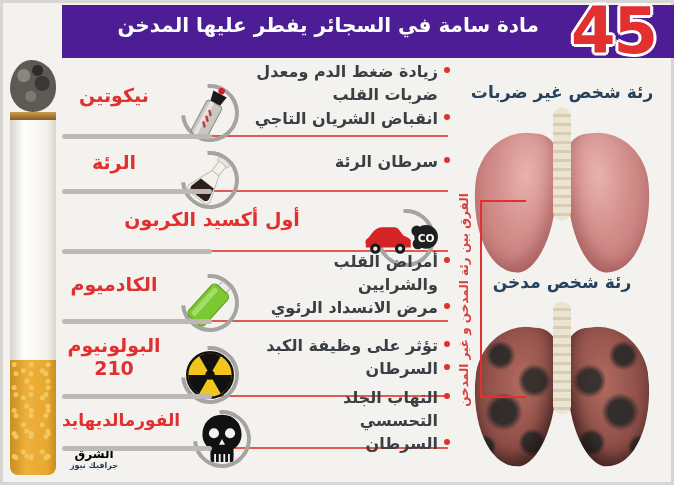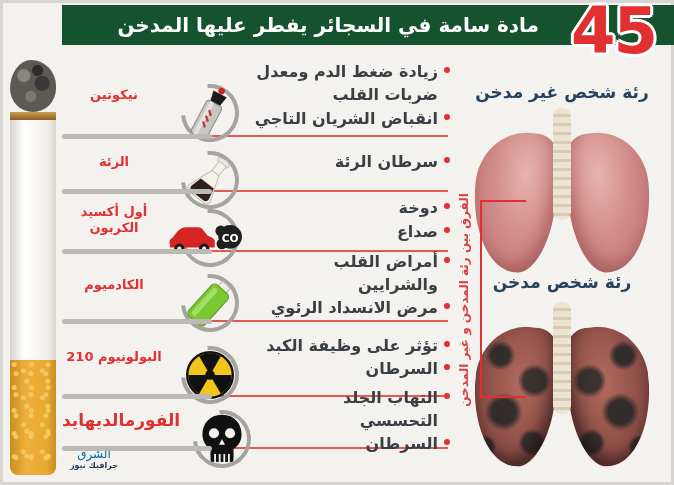--- a/index.html
+++ b/index.html
@@ -4,21 +4,21 @@
 <style>
   * { margin:0; padding:0; box-sizing:border-box; }
   html,body { font-family:"DejaVu Sans", sans-serif; }
   .stage{
     position:relative; width:674px; height:485px; overflow:hidden;
     background:#f4f2ef;
     box-shadow: inset 0 0 0 3px #d8d6d3;
     direction:rtl;
   }
   
-  .banner{ position:absolute; left:62px; right:0; top:5px; height:40px; background:#14532d; }
+  .banner{ position:absolute; left:62px; right:0; top:5px; height:53px; background:#4c1d95; }
   .banner-title{
     position:absolute; top:0; bottom:0; right:135px; left:10px;
     color:#fff; font-weight:bold; font-size:20px; line-height:40px;
     text-align:right; white-space:nowrap; overflow:visible;
   }
   .big-count{
     position:absolute; top:-6px; right:18px; z-index:3;
     font-size:64px; font-weight:bold; color:#e22f2f; letter-spacing:-2px;
     text-shadow:-3px 0 0 #fff,3px 0 0 #fff,0 -3px 0 #fff,0 3px 0 #fff,
                 -2px -2px 0 #fff,2px -2px 0 #fff,-2px 2px 0 #fff,2px 2px 0 #fff;
@@ -61,21 +61,21 @@
     width:6px; height:6px; border-radius:50%; background:#e22f2f;
   }
   .icon-zone{ width:88px; display:flex; align-items:center; justify-content:center; position:relative;margin-top:36px; }
   .ring{
     width:58px; height:58px; border-radius:50%;
     border:4px solid #a6a4a1; border-left-color:transparent; transform:rotate(40deg);
   }
   .icon-abs{ position:absolute; left:50%; top:50%; }
   .sub-label{
     flex:1; text-align:center; color:#e22f2f; font-weight:bold;
-    font-size:13px; line-height:1.2; overflow:visible; white-space:normal;
+    font-size:19px; line-height:1.2; overflow:visible; white-space:normal;
   }
   .sub-label.small{ font-size:17px; }
   .bar-gray{ position:absolute; left:62px; width:150px; height:5px; background:#bdbab6; border-radius:3px; z-index:1;}
   .line-red{ position:absolute; left:200px; width:248px; height:2px; background:#e05a52; }
   
   .right-panel{ position:absolute; left:452px; top:60px; width:220px; height:420px; direction:rtl; }
   .lung-label{ position:absolute; width:100%; text-align:center; color:#27425f; font-weight:bold; font-size:17px; }
   .lungs{ position:absolute; left:20px; width:180px; height:168px; }
   .trachea{
     position:absolute; left:81px; top:0; width:18px; height:112px; border-radius:8px;
@@ -104,21 +104,21 @@
   .note-vertical{
     position:absolute; left:-102px; top:232px; width:230px; height:16px;
     transform:rotate(-90deg); text-align:center;
     color:#d84040; font-weight:bold; font-size:12px; white-space:nowrap;
   }
   .bracket-v{ position:absolute; left:28px; top:140px; width:2px; height:198px; background:#e03030; }
   .bracket-a{ position:absolute; left:28px; width:46px; height:2px; background:#e03030; }
   .bracket-a.t{ top:140px; } .bracket-a.b{ top:336px; }
   
   .logo{ position:absolute; left:64px; top:448px; width:60px; text-align:center; direction:rtl; }
-  .logo .l1{ font-size:12px; font-weight:normal; color:#0369a1; line-height:1.1; }
+  .logo .l1{ font-size:12px; font-weight:bold; color:#000000; line-height:1.1; }
   .logo .l2{ font-size:8px; font-weight:bold; color:#1d3a52; }
 </style>
 </head>
 <body>
 
 <div class="stage">
 
   <div class="banner">
     <div class="banner-title">مادة سامة في السجائر يفطر عليها المدخن</div>
   </div>
@@ -172,24 +172,20 @@
         <rect x="12" y="0" width="12" height="4" rx="1.5" fill="#efece7" stroke="#c5c0b8"></rect>
         <rect x="14" y="3" width="8" height="12" fill="#f4f1ec" stroke="#c5c0b8"></rect>
         <path d="M14,14 L6,36 a4,4 0 0 0 4,6 h16 a4,4 0 0 0 4,-6 L22,14 z" fill="#f4f1ec" stroke="#c5c0b8"></path>
         <path d="M10.5,26 L8,36 a3.5,3.5 0 0 0 3,4.5 h14 a3.5,3.5 0 0 0 3,-4.5 L25.5,26 z" fill="#2c2018"></path>
       </svg>
     </div>
     <div class="sub-label">الرئة</div>
   </div>
 
   <div class="row" style="top:192px;height:55px">
-    <ul class="fx">
-      <li>دوخة</li>
-      <li>صداع</li>
-    </ul>
     <div class="icon-zone">
       <div class="ring"></div>
       <svg class="icon-abs" style="width:78px;height:36px;transform:translate(-56%,-50%)" viewBox="0 0 66 30">
         <circle cx="54" cy="14" r="10" fill="#1f1f1f"></circle>
         <circle cx="46" cy="9" r="4.5" fill="#1f1f1f"></circle>
         <circle cx="47" cy="20" r="4.5" fill="#1f1f1f"></circle>
         <text x="54" y="18" font-size="9" font-weight="bold" fill="#fff" text-anchor="middle" font-family="DejaVu Sans, sans-serif">CO</text>
         <path d="M3,23 h38 v-6 c-1,-2 -3,-3 -6,-4 l-4,-5 c-1,-1.5 -3,-2 -5,-2 h-9 c-3,0 -6,1.5 -8,4 l-4,5 c-2,1 -3,3 -2,5 z" fill="#d42424"></path>
         <circle cx="11" cy="24" r="4.4" fill="#1a1a1a"></circle>
           <circle cx="11" cy="24" r="1.8" fill="#e8e8e8"></circle>
@@ -254,21 +250,21 @@
             <line x1="18" y1="35" x2="18" y2="42"></line>
           <line x1="22" y1="35" x2="22" y2="42"></line>
             <line x1="26" y1="35" x2="26" y2="42"></line>
         </g>
       </svg>
     </div>
     <div class="sub-label small">الفورمالديهايد</div>
   </div>
 
   <div class="right-panel">
-    <div class="lung-label" style="top:22px">رئة شخص غير مدخن</div>
+    <div class="lung-label" style="top:22px">رئة شخص غير ضربات</div>
 
     <div class="lungs healthy" style="top:48px">
       <div class="lobe l"></div>
       <div class="lobe r"></div>
       <div class="trachea"></div>
     </div>
 
     <div class="lung-label" style="top:212px">رئة شخص مدخن</div>
 
     <div class="lungs smoker" style="top:242px">

